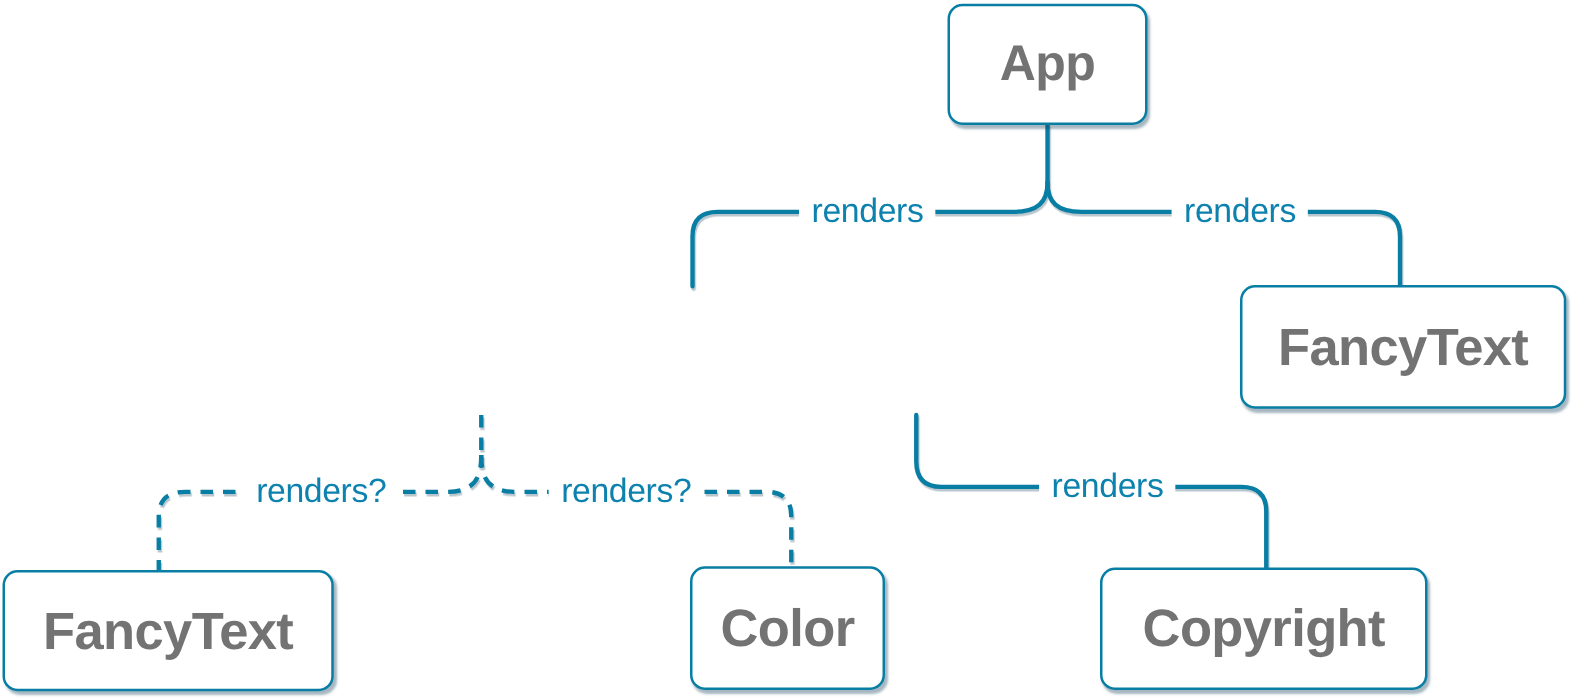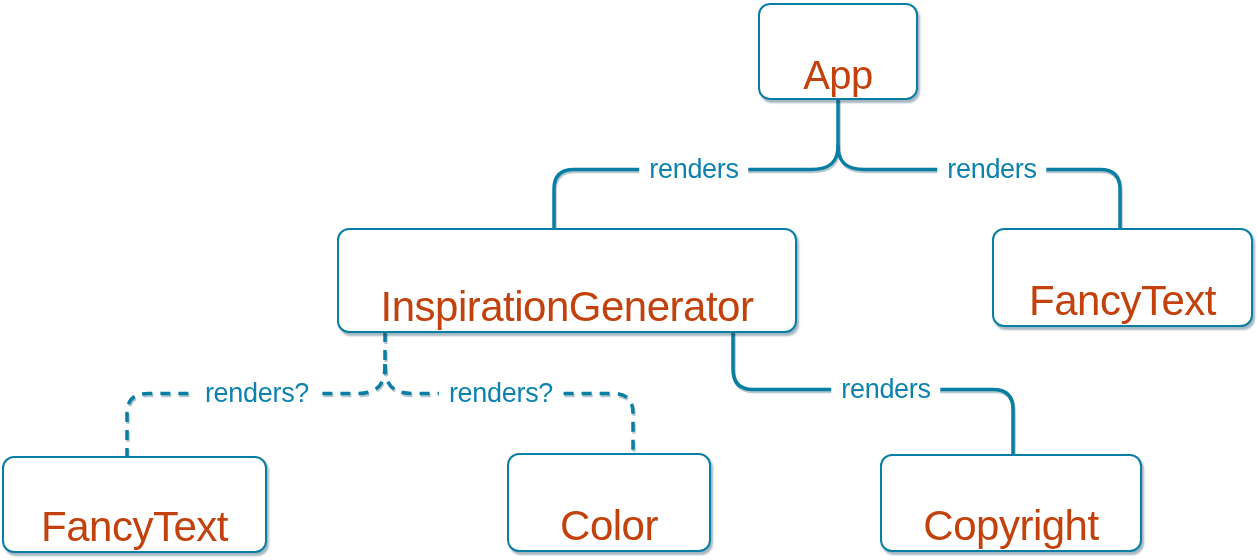--- a/index.html
+++ b/index.html
@@ -34,25 +34,25 @@
     stroke-linecap: butt;
   }
   .node {
     position: absolute;
     box-sizing: border-box;
     background: #ffffff;
     border: 2.5px solid #087ea4;
     border-radius: 12px;
     box-shadow: 2px 3px 2px rgba(23, 67, 92, 0.38);
     display: flex;
-    align-items: flex-end;
+    align-items: center;
     justify-content: center;
-    color: #c2410c;
+    color: #737373;
     font-size: 42px;
-    font-weight: 400;
+    font-weight: 700;
     letter-spacing: -0.5px;
     white-space: nowrap;
   }
   .edge-label {
     position: absolute;
     transform: translate(-50%, -52%);
     background: #ffffff;
     padding: 1px 10px;
     color: #0e82ae;
     font-size: 27px;
@@ -82,33 +82,30 @@
   <span class="edge-label" style="left:694px; top:170px;">renders</span>
   <span class="edge-label" style="left:992px; top:170px;">renders</span>
   <span class="edge-label" style="left:886px; top:390px;">renders</span>
   <span class="edge-label" style="left:257px; top:394px;">renders?</span>
   <span class="edge-label" style="left:501px; top:394px;">renders?</span>
 
   <div class="node" style="left:758px; top:3px; width:160px; height:97px; font-size:40px;">
     <span>App</span>
   </div>
 
-  <div class="node" style="left:337px; top:228px; width:460px; height:105px;">
-    <span>InspirationGenerator</span>
-  </div>
 
   <div class="node" style="left:992px; top:228px; width:261px; height:99px;">
     <span>FancyText</span>
   </div>
 
   <div class="node" style="left:2px; top:456px; width:265px; height:97px;">
     <span>FancyText</span>
   </div>
 
-  <div class="node" style="left:507px; top:453px; width:204px; height:99px;">
+  <div class="node" style="left:552px; top:453px; width:156px; height:99px;">
     <span>Color</span>
   </div>
 
   <div class="node" style="left:880px; top:454px; width:262px; height:98px;">
     <span>Copyright</span>
   </div>
 
 </div>
 
 </body></html>

